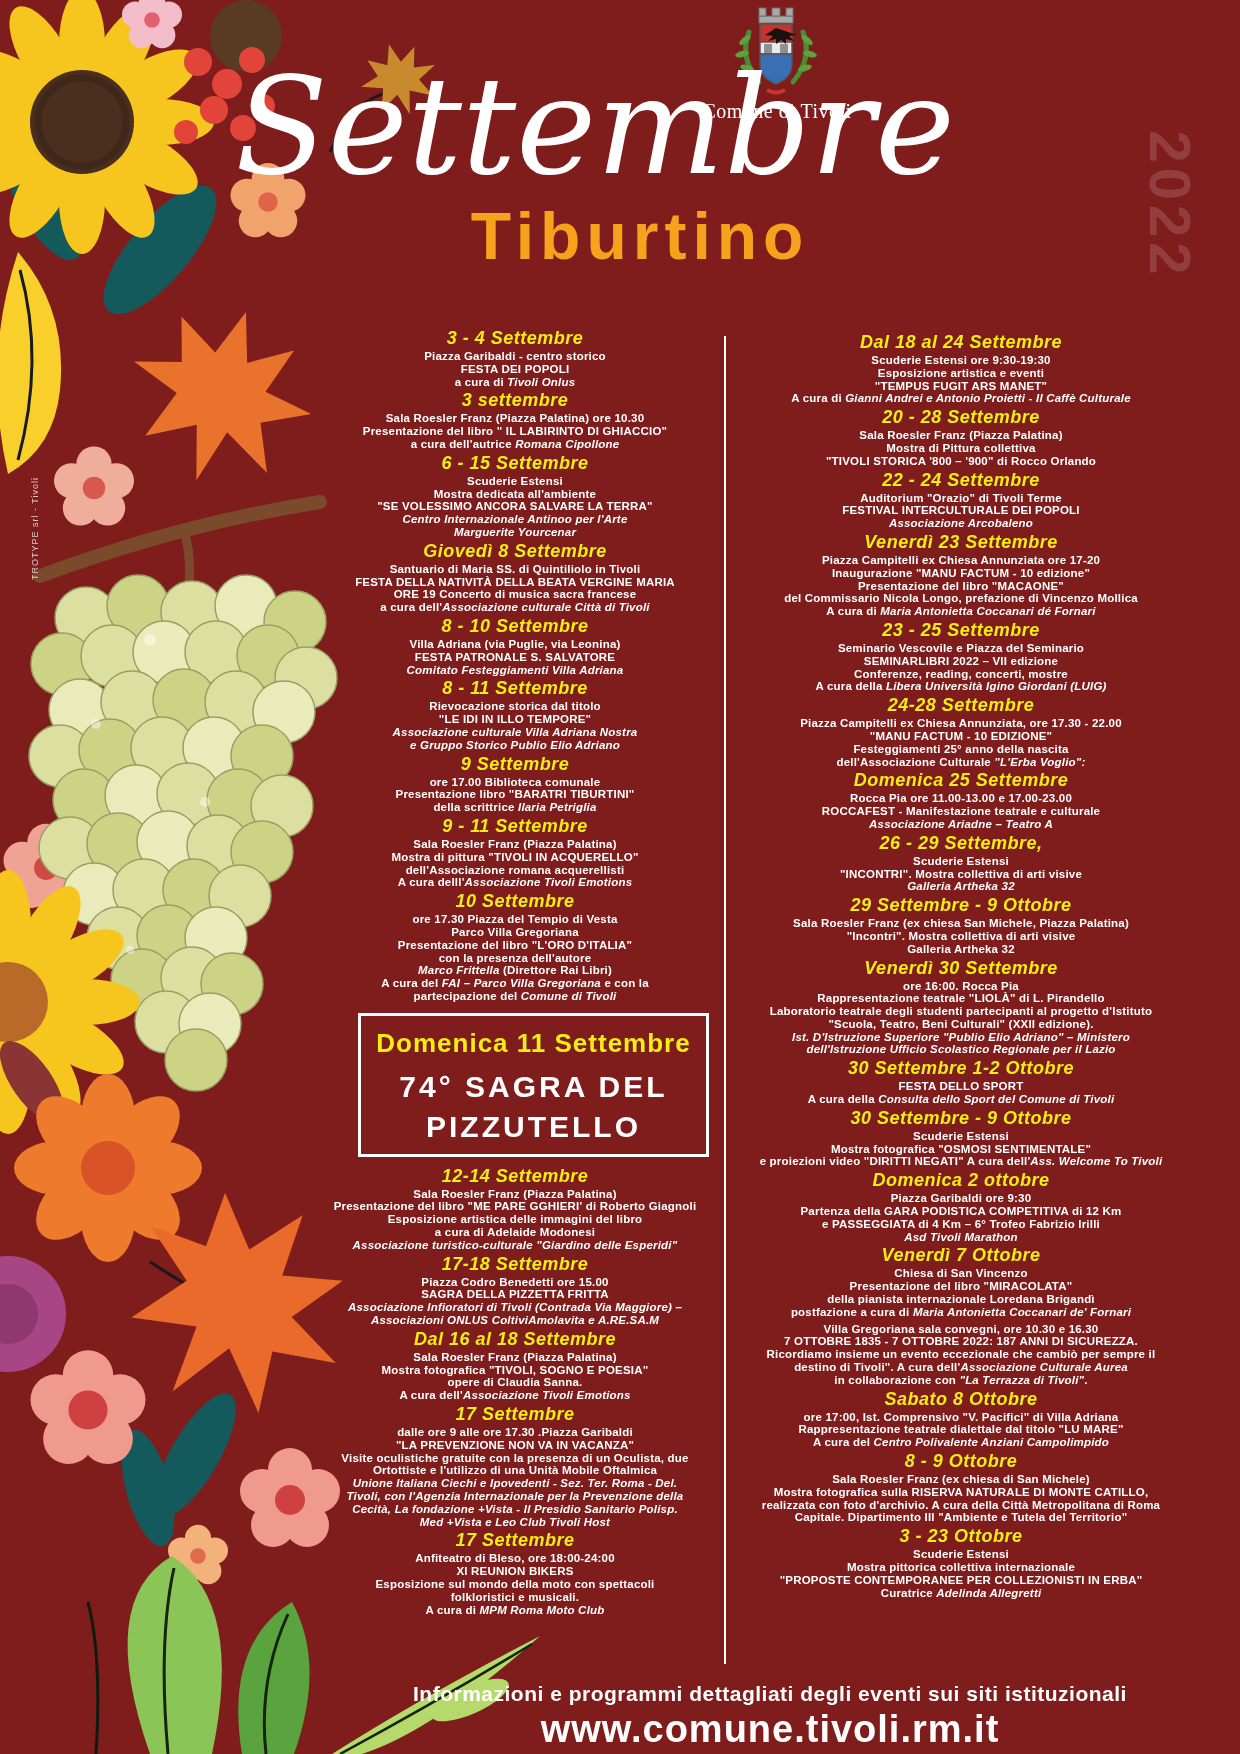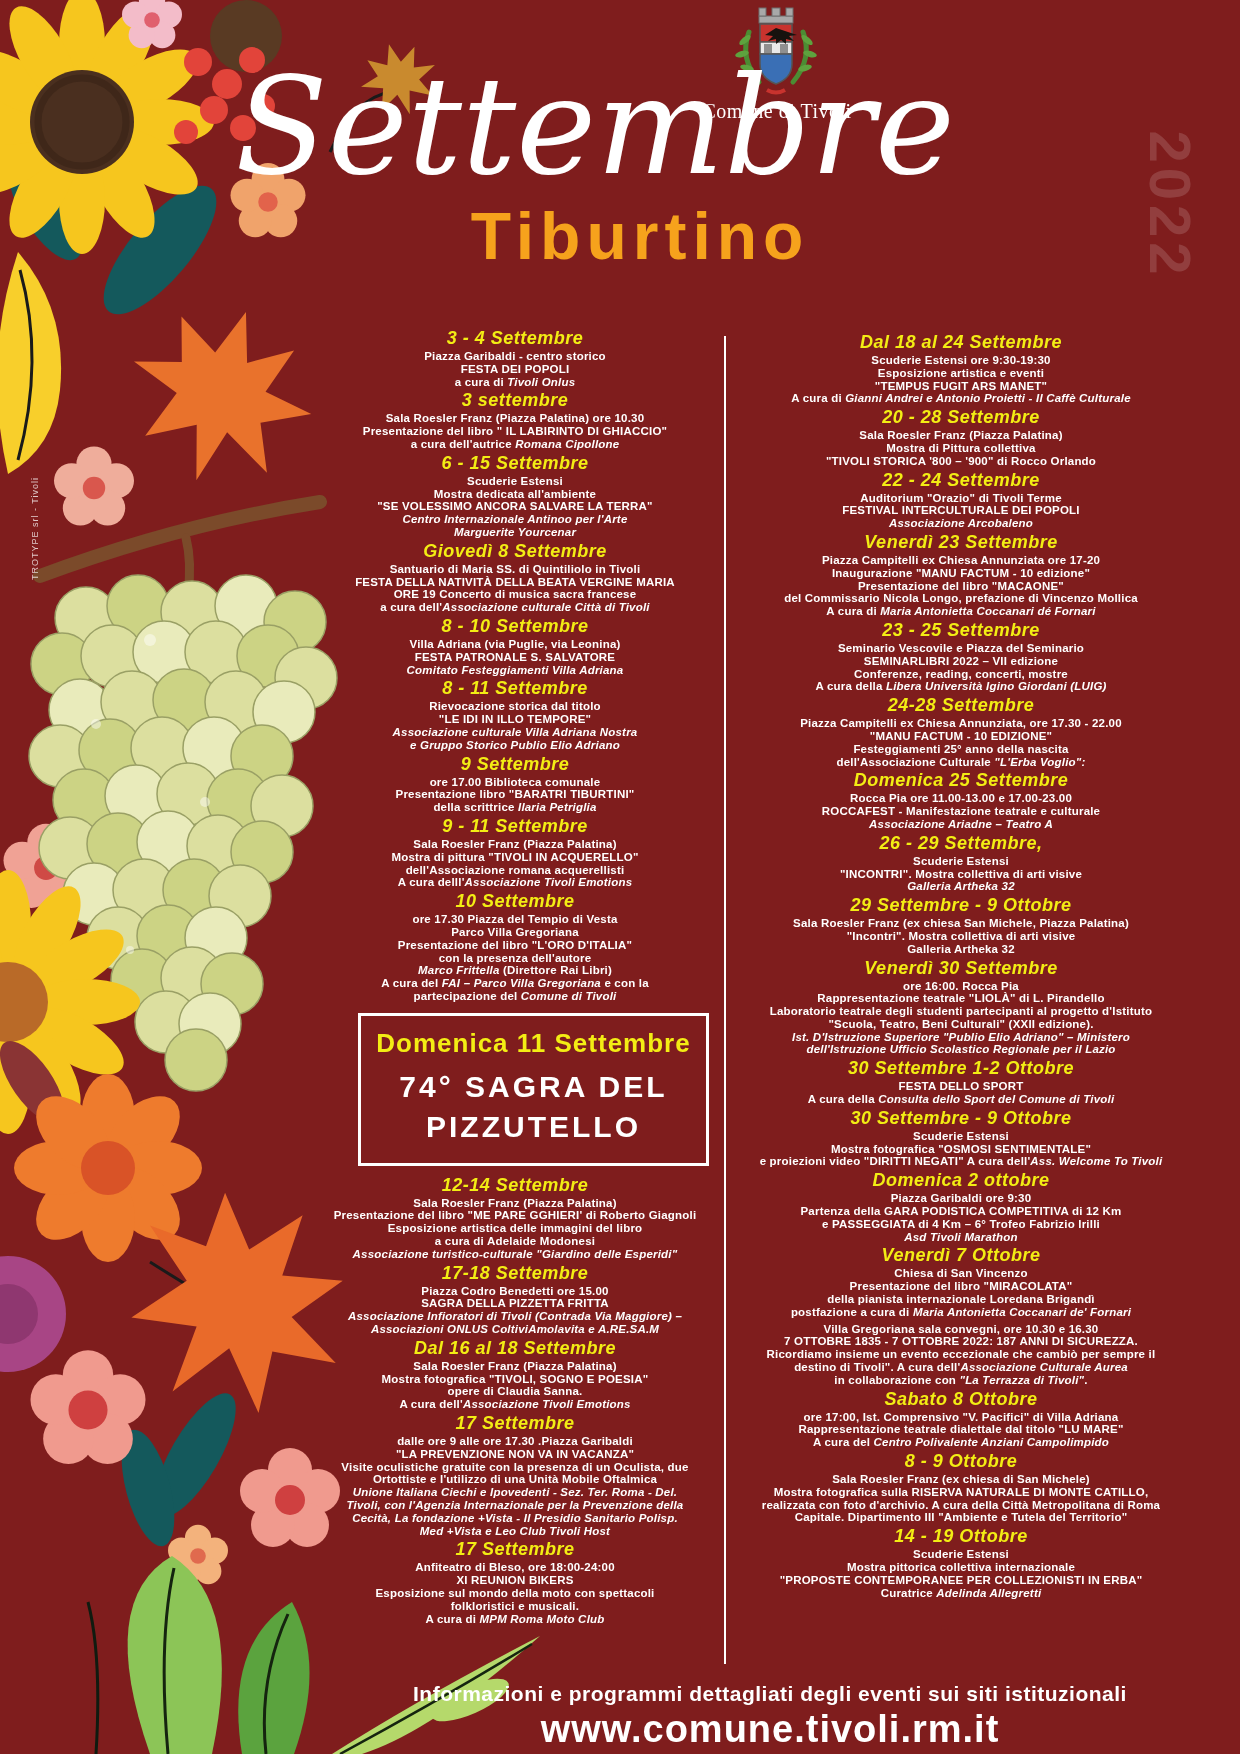--- a/index.html
+++ b/index.html
@@ -23,21 +23,21 @@
 
   .col{position:absolute;z-index:2;text-align:center;color:#fff;font-weight:bold;}
   .colL{left:280px;top:326px;width:470px;}
   .colR{left:736px;top:330px;width:450px;}
   .event{margin-bottom:3px;}
   .event.gap{margin-top:4px;}
   .edate{color:#f3ed14;font-size:18px;line-height:19px;margin:3px 0 2px;letter-spacing:.5px;font-style:italic;}
   .eline{font-size:11.5px;line-height:12.8px;letter-spacing:.2px;}
   .it{font-style:italic;}
 
-  .sagra{border:3px solid #fff;margin:10px 0 10px 78px;width:333px;padding:12px 6px 16px;}
+  .sagra{border:3px solid #fff;margin:10px 0 10px 78px;width:333px;padding:12px 6px 7px;}
   .sagra-date{color:#f3ed14;font-size:26px;font-weight:bold;margin-bottom:8px;letter-spacing:1px;}
   .sagra-line{color:#fff;font-size:30px;font-weight:bold;letter-spacing:3px;line-height:40px;}
 
   .printer{position:absolute;left:30px;top:580px;width:150px;z-index:2;
         transform:rotate(-90deg);transform-origin:0 0;font-size:9px;
         color:rgba(255,255,255,0.75);letter-spacing:1px;}
   .footer{position:absolute;left:300px;top:1682px;width:940px;text-align:center;z-index:2;color:#fff;}
   .finfo{font-size:21px;font-weight:bold;letter-spacing:.5px;}
   .fsite{font-size:38px;font-weight:bold;letter-spacing:1px;margin-top:2px;text-align:center;}
 </style>
@@ -510,21 +510,21 @@
         <div class="eline"><span>A cura del </span><span class="it">Centro Polivalente Anziani Campolimpido</span></div>
       </div>
       <div class="event">
         <div class="edate">8 - 9 Ottobre</div>
         <div class="eline"><span>Sala Roesler Franz (ex chiesa di San Michele)</span></div>
         <div class="eline"><span>Mostra fotografica sulla RISERVA NATURALE DI MONTE CATILLO,</span></div>
         <div class="eline"><span>realizzata con foto d'archivio. A cura della Città Metropolitana di Roma</span></div>
         <div class="eline"><span>Capitale. Dipartimento III "Ambiente e Tutela del Territorio"</span></div>
       </div>
       <div class="event">
-        <div class="edate">14 - 19 Ottobre</div>
+        <div class="edate">3 - 23 Ottobre</div>
         <div class="eline"><span>Scuderie Estensi</span></div>
         <div class="eline"><span>Mostra pittorica collettiva internazionale</span></div>
         <div class="eline"><span>"PROPOSTE CONTEMPORANEE PER COLLEZIONISTI IN ERBA"</span></div>
         <div class="eline"><span>Curatrice </span><span class="it">Adelinda Allegretti</span></div>
       </div>
     </div>
 
   <div class="printer">TROTYPE srl - Tivoli</div>
 
   <div class="footer">

